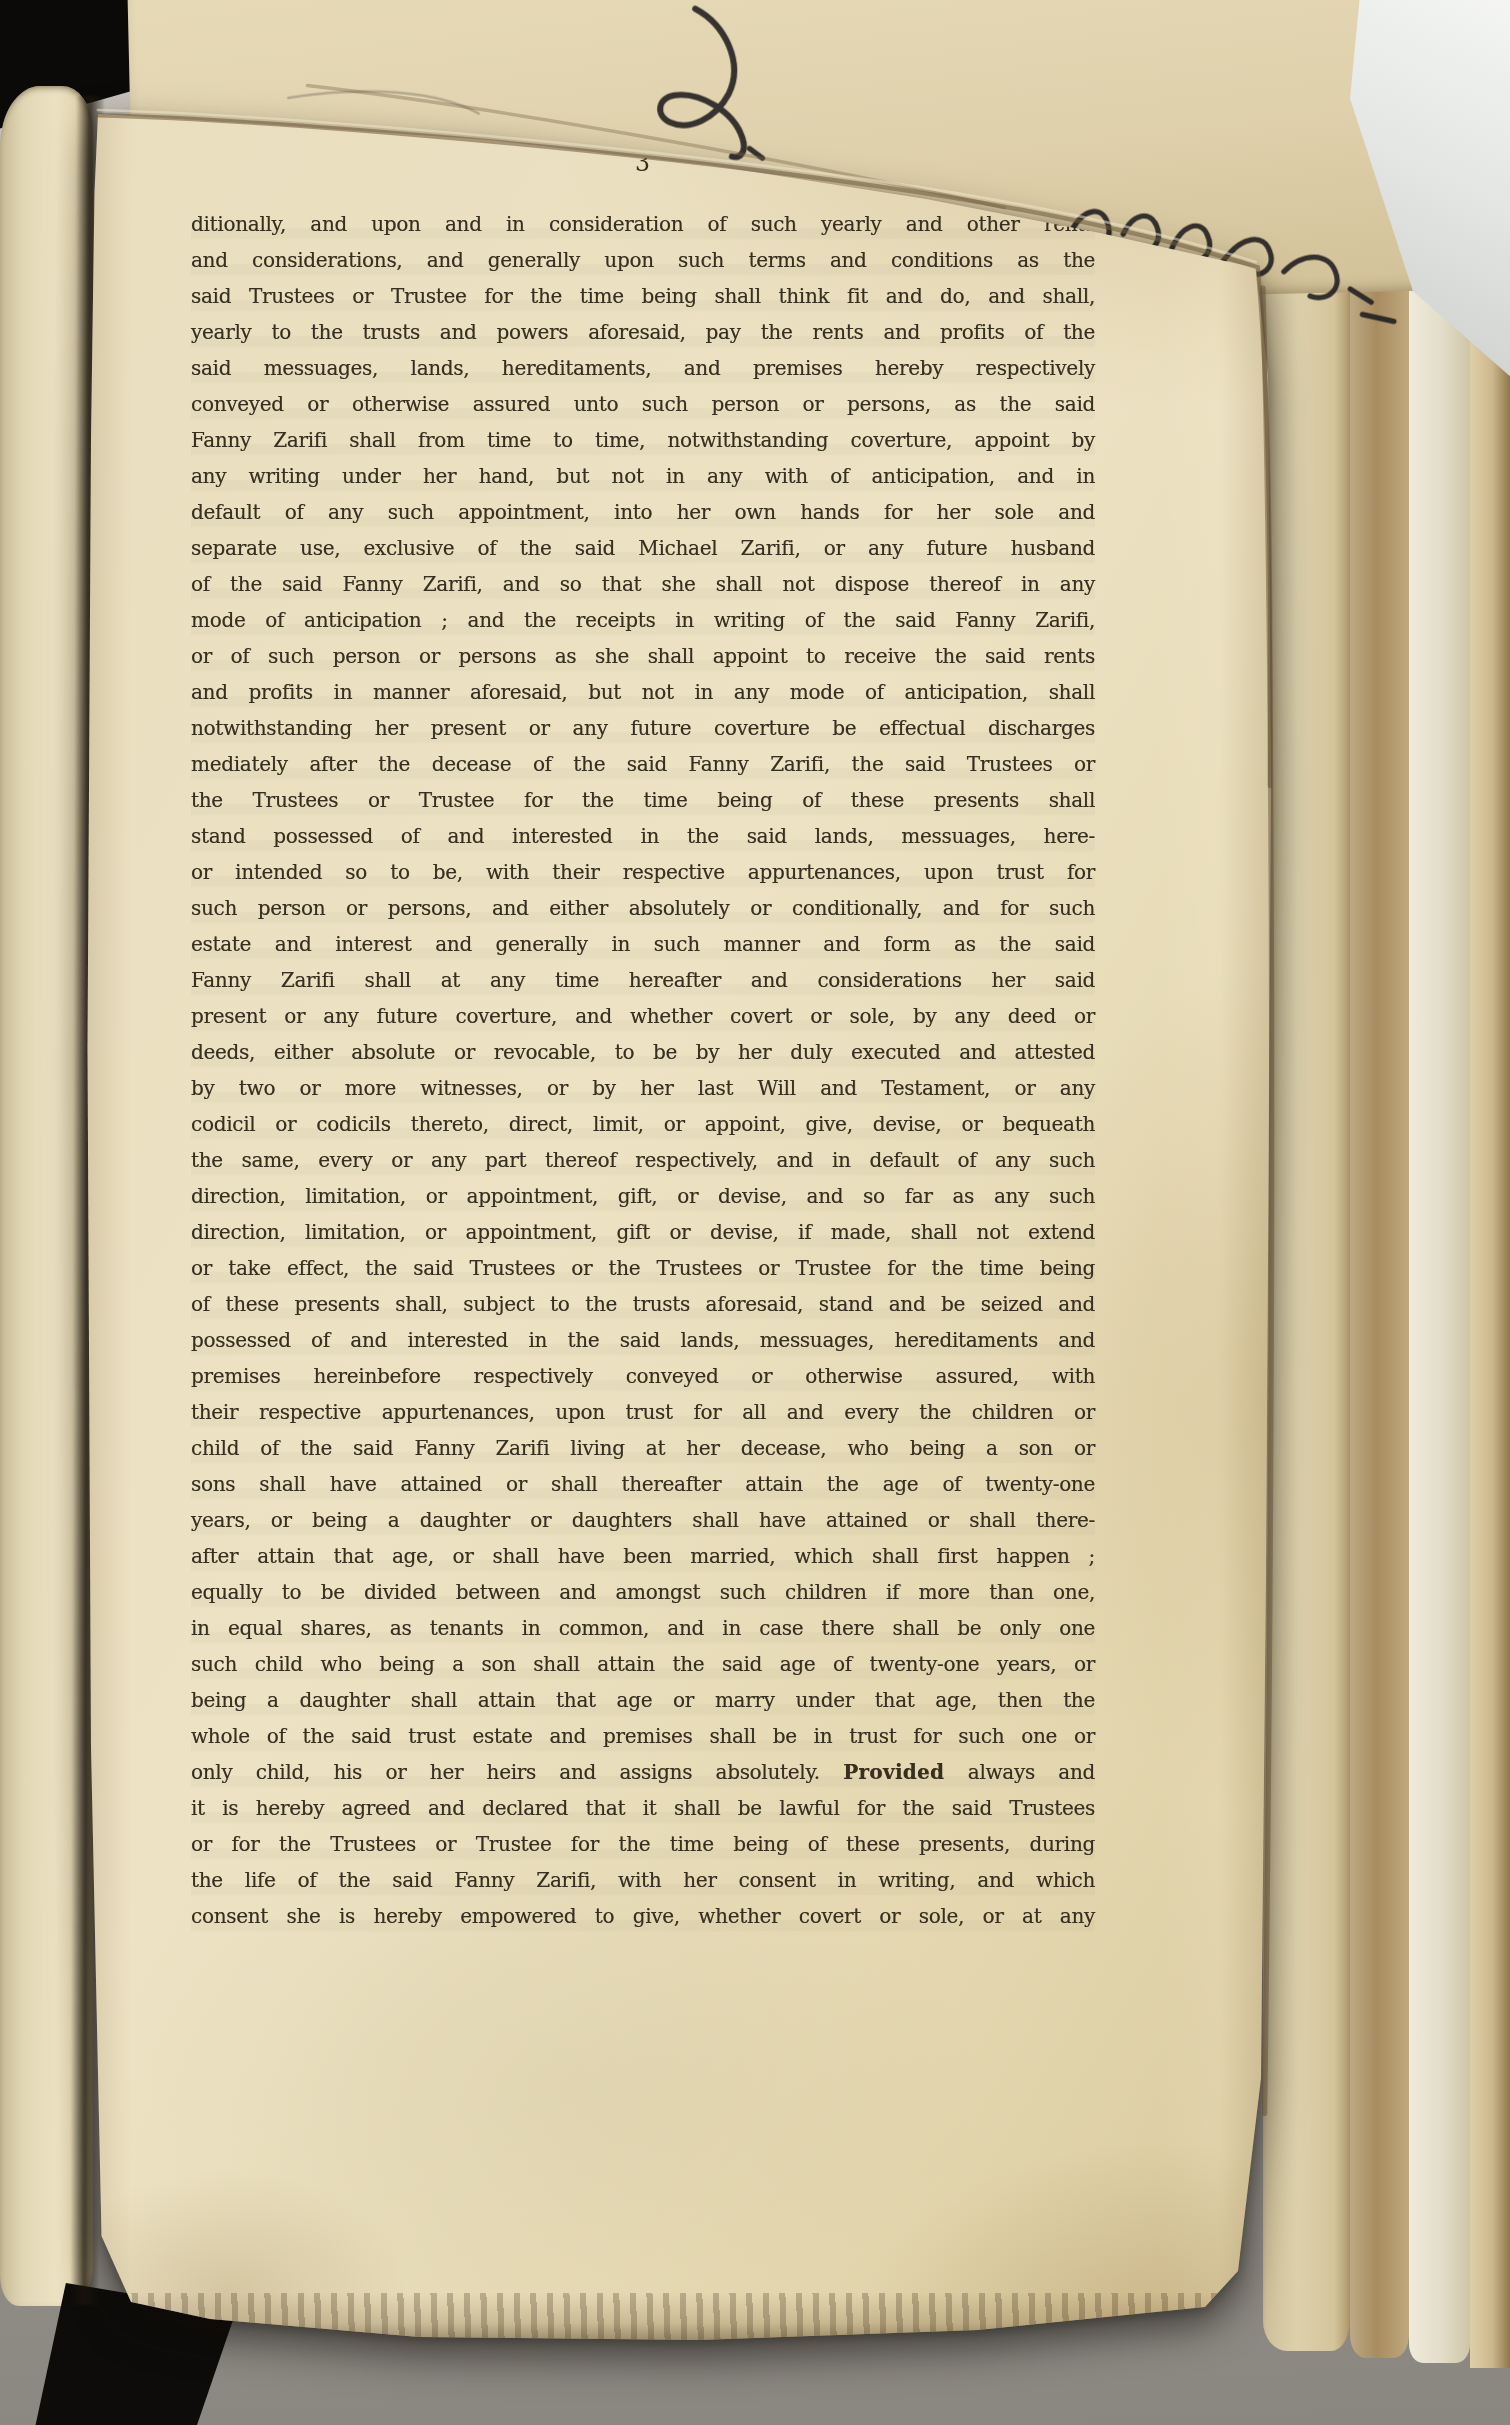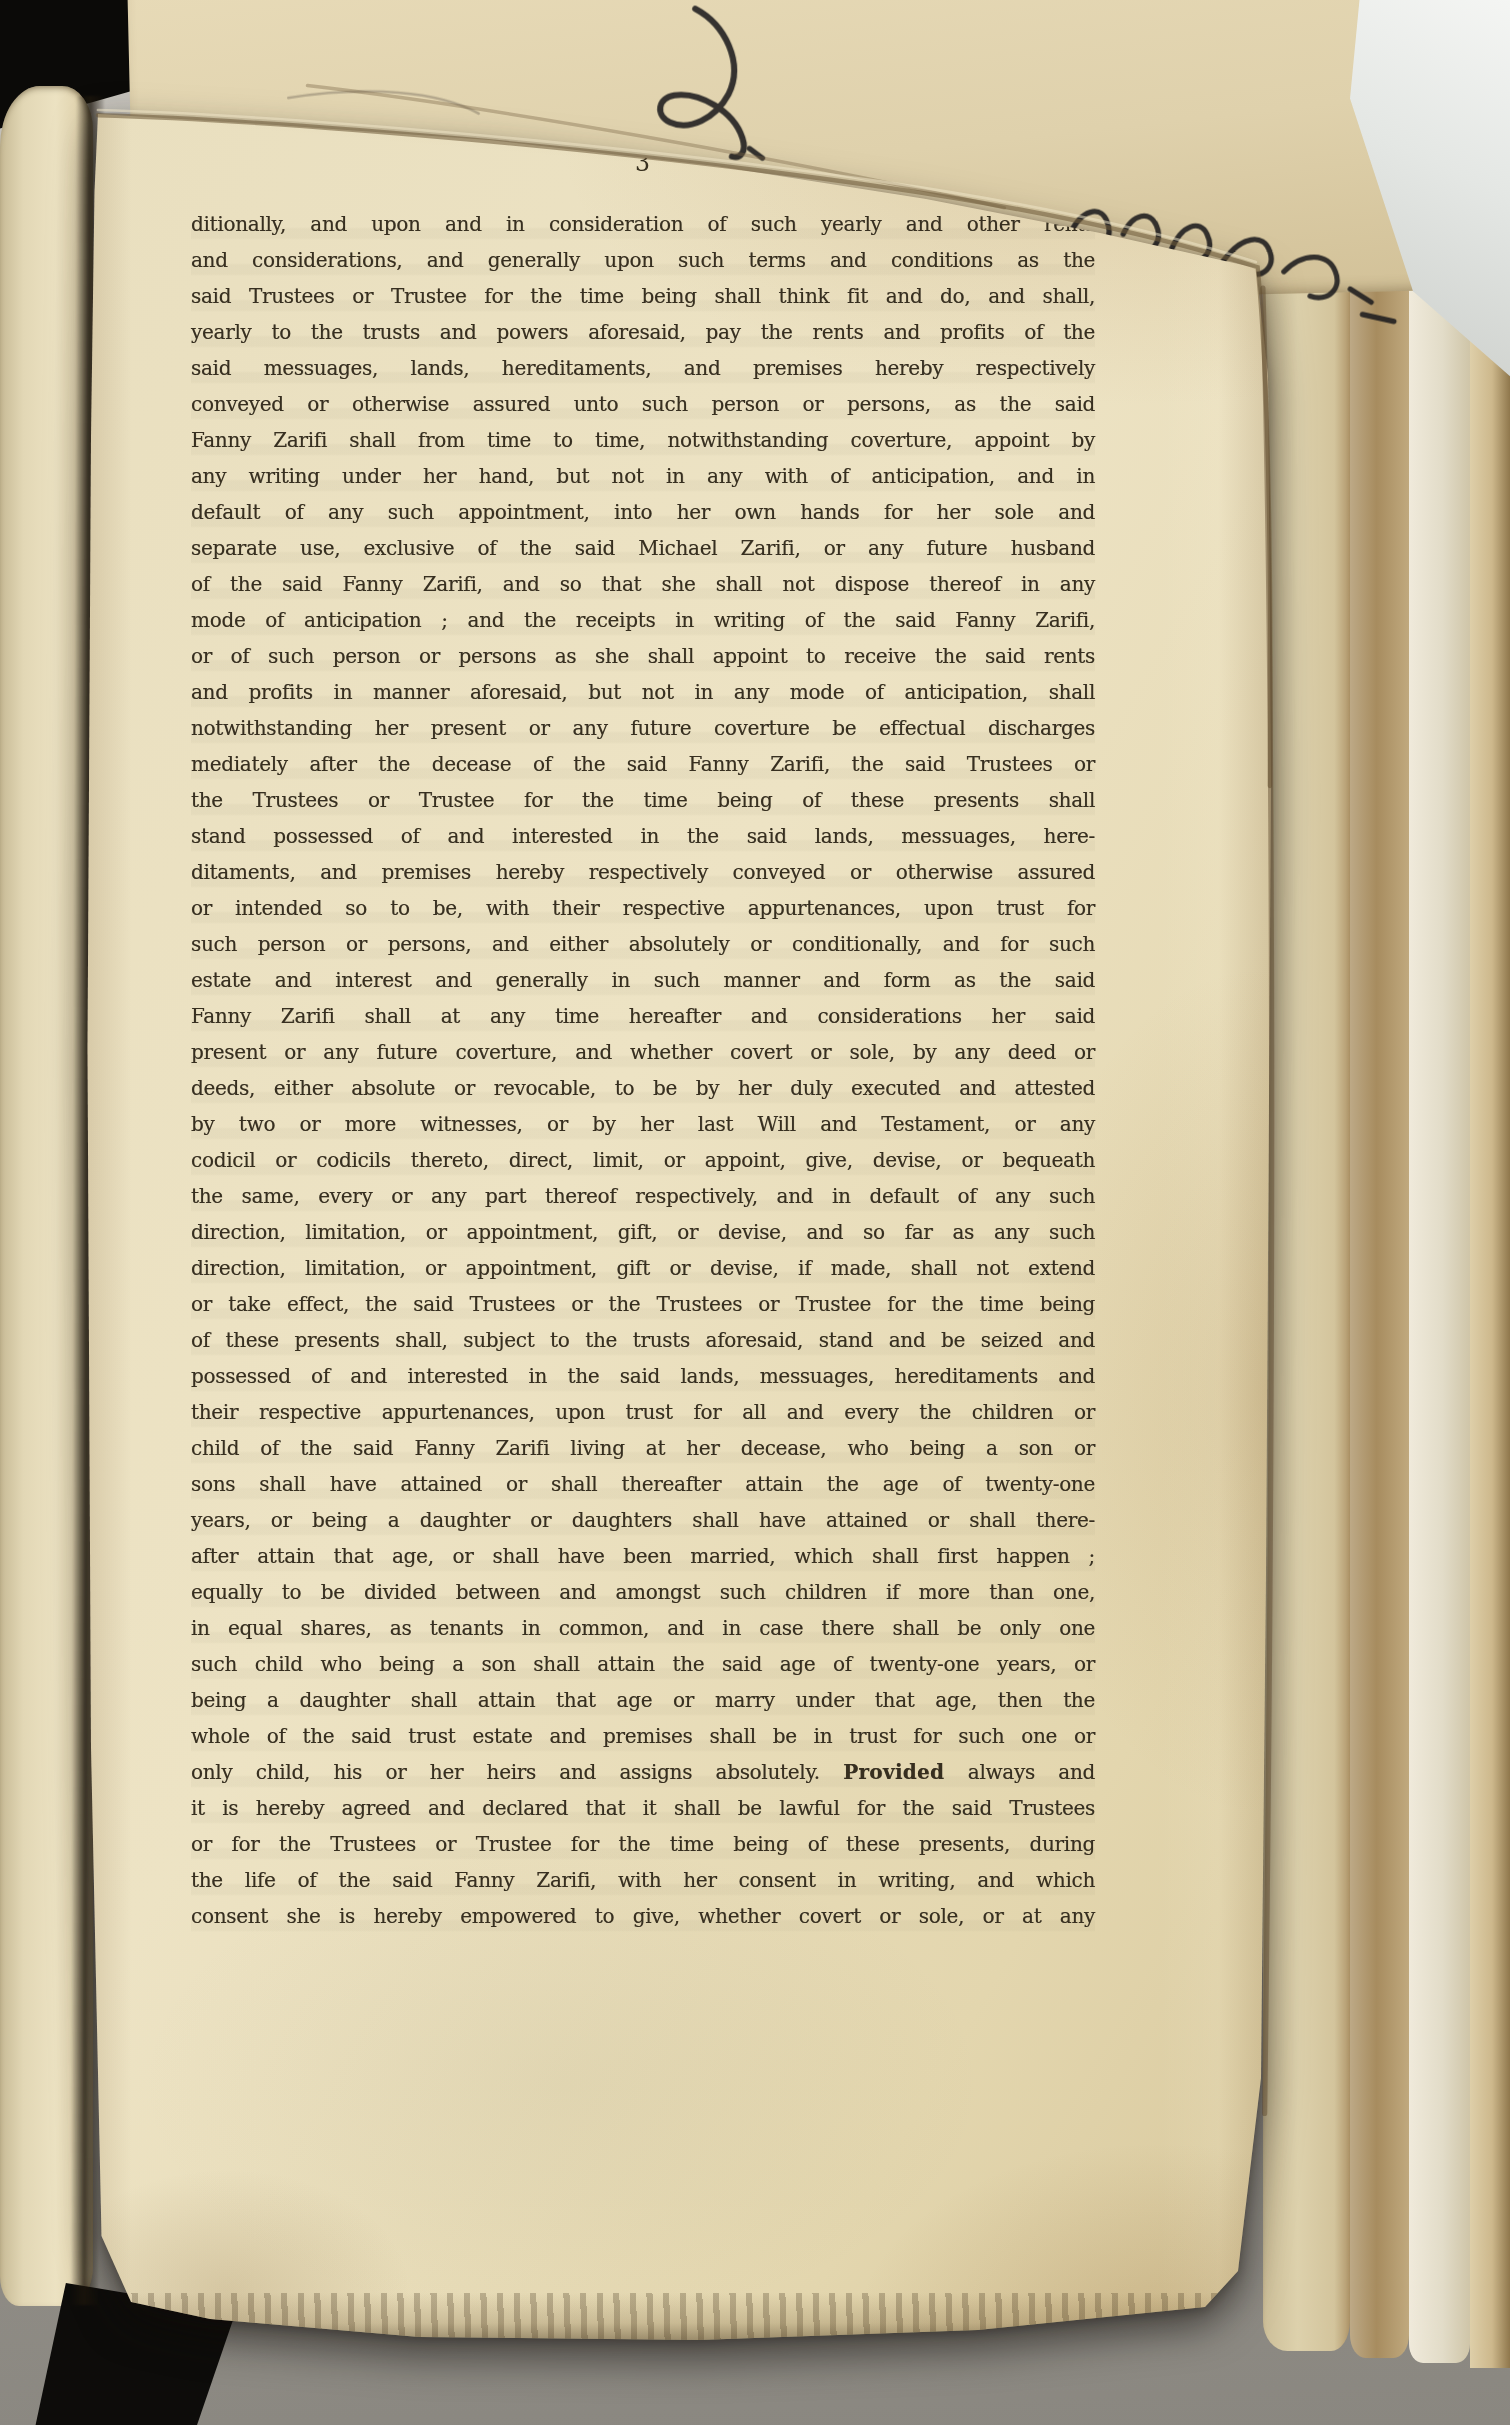--- a/index.html
+++ b/index.html
@@ -120,35 +120,35 @@
           <div class="line">default of any such appointment, into her own hands for her sole and</div>
           <div class="line">separate use, exclusive of the said Michael Zarifi, or any future husband</div>
           <div class="line">of the said Fanny Zarifi, and so that she shall not dispose thereof in any</div>
           <div class="line">mode of anticipation ; and the receipts in writing of the said Fanny Zarifi,</div>
           <div class="line">or of such person or persons as she shall appoint to receive the said rents</div>
           <div class="line">and profits in manner aforesaid, but not in any mode of anticipation, shall</div>
           <div class="line">notwithstanding her present or any future coverture be effectual discharges</div>
           <div class="line">mediately after the decease of the said Fanny Zarifi, the said Trustees or</div>
           <div class="line">the Trustees or Trustee for the time being of these presents shall</div>
           <div class="line">stand possessed of and interested in the said lands, messuages, here-</div>
-          <div class="line">ditaments, and premises hereby respectively conveyed or otherwise assured</div>
           <div class="line">or intended so to be, with their respective appurtenances, upon trust for</div>
           <div class="line">such person or persons, and either absolutely or conditionally, and for such</div>
           <div class="line">estate and interest and generally in such manner and form as the said</div>
           <div class="line">Fanny Zarifi shall at any time hereafter and considerations her said</div>
           <div class="line">present or any future coverture, and whether covert or sole, by any deed or</div>
           <div class="line">deeds, either absolute or revocable, to be by her duly executed and attested</div>
           <div class="line">by two or more witnesses, or by her last Will and Testament, or any</div>
           <div class="line">codicil or codicils thereto, direct, limit, or appoint, give, devise, or bequeath</div>
           <div class="line">the same, every or any part thereof respectively, and in default of any such</div>
           <div class="line">direction, limitation, or appointment, gift, or devise, and so far as any such</div>
           <div class="line">direction, limitation, or appointment, gift or devise, if made, shall not extend</div>
           <div class="line">or take effect, the said Trustees or the Trustees or Trustee for the time being</div>
           <div class="line">of these presents shall, subject to the trusts aforesaid, stand and be seized and</div>
           <div class="line">possessed of and interested in the said lands, messuages, hereditaments and</div>
+          <div class="line">premises hereinbefore respectively conveyed or otherwise assured, with</div>
           <div class="line">their respective appurtenances, upon trust for all and every the children or</div>
           <div class="line">child of the said Fanny Zarifi living at her decease, who being a son or</div>
           <div class="line">sons shall have attained or shall thereafter attain the age of twenty-one</div>
           <div class="line">years, or being a daughter or daughters shall have attained or shall there-</div>
           <div class="line">after attain that age, or shall have been married, which shall first happen ;</div>
           <div class="line">equally to be divided between and amongst such children if more than one,</div>
           <div class="line">in equal shares, as tenants in common, and in case there shall be only one</div>
           <div class="line">such child who being a son shall attain the said age of twenty-one years, or</div>
           <div class="line">being a daughter shall attain that age or marry under that age, then the</div>
           <div class="line">whole of the said trust estate and premises shall be in trust for such one or</div>

